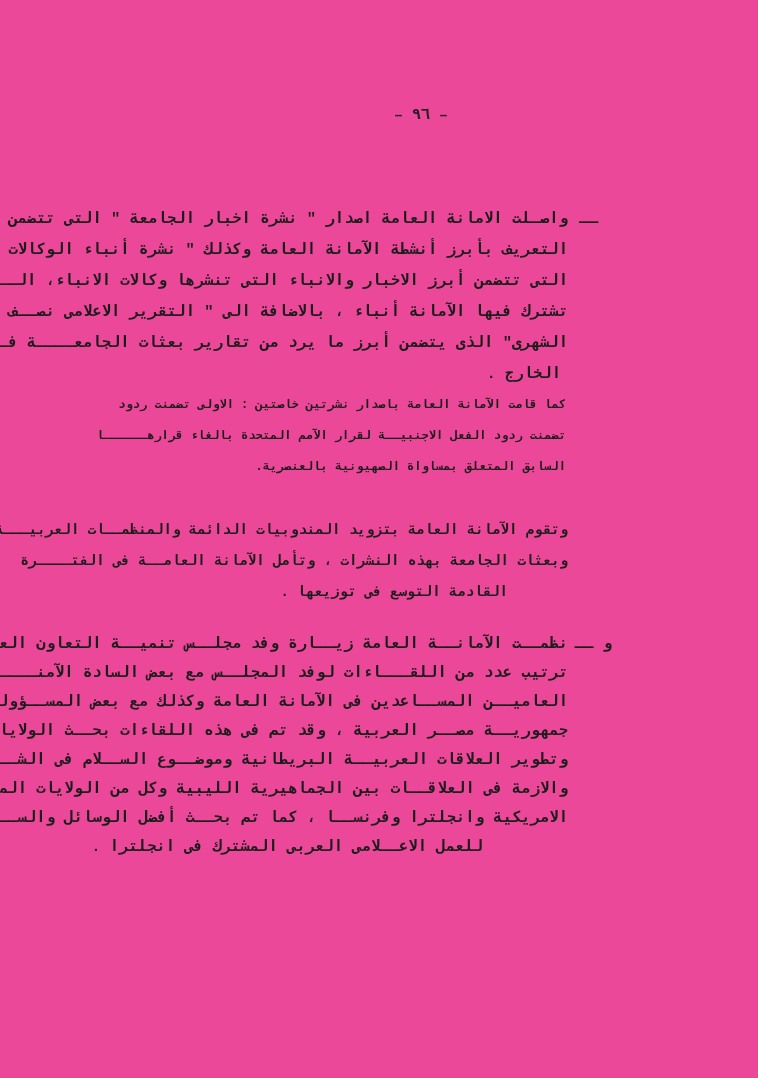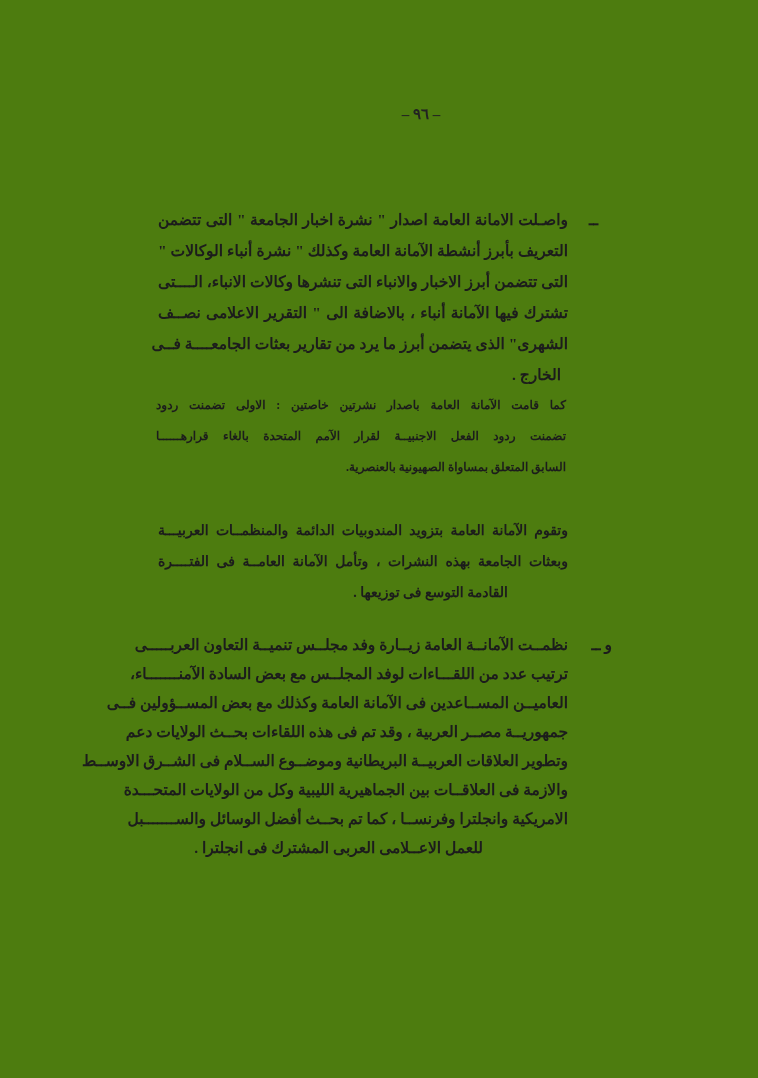--- a/index.html
+++ b/index.html
@@ -1,20 +1,20 @@
 <!DOCTYPE html>
 <html lang="ar"><head>
 <meta charset="utf-8">
 <style>
   html,body{margin:0;padding:0;background:#ffffff;}
   .page{
     position:relative;
     width:758px;height:1078px;
-    background:#4d7c0f;
-    font-family:Liberation Serif, serif;
+    background:#ec4899;
+    font-family:Liberation Mono, monospace;
     color:#1c1c1c;
     overflow:hidden;
   }
   .page-number{
     position:absolute;
     top:105px;left:0;width:758px;
     text-align:center;
     padding-left:84px;
     box-sizing:border-box;
     font-size:15px;

